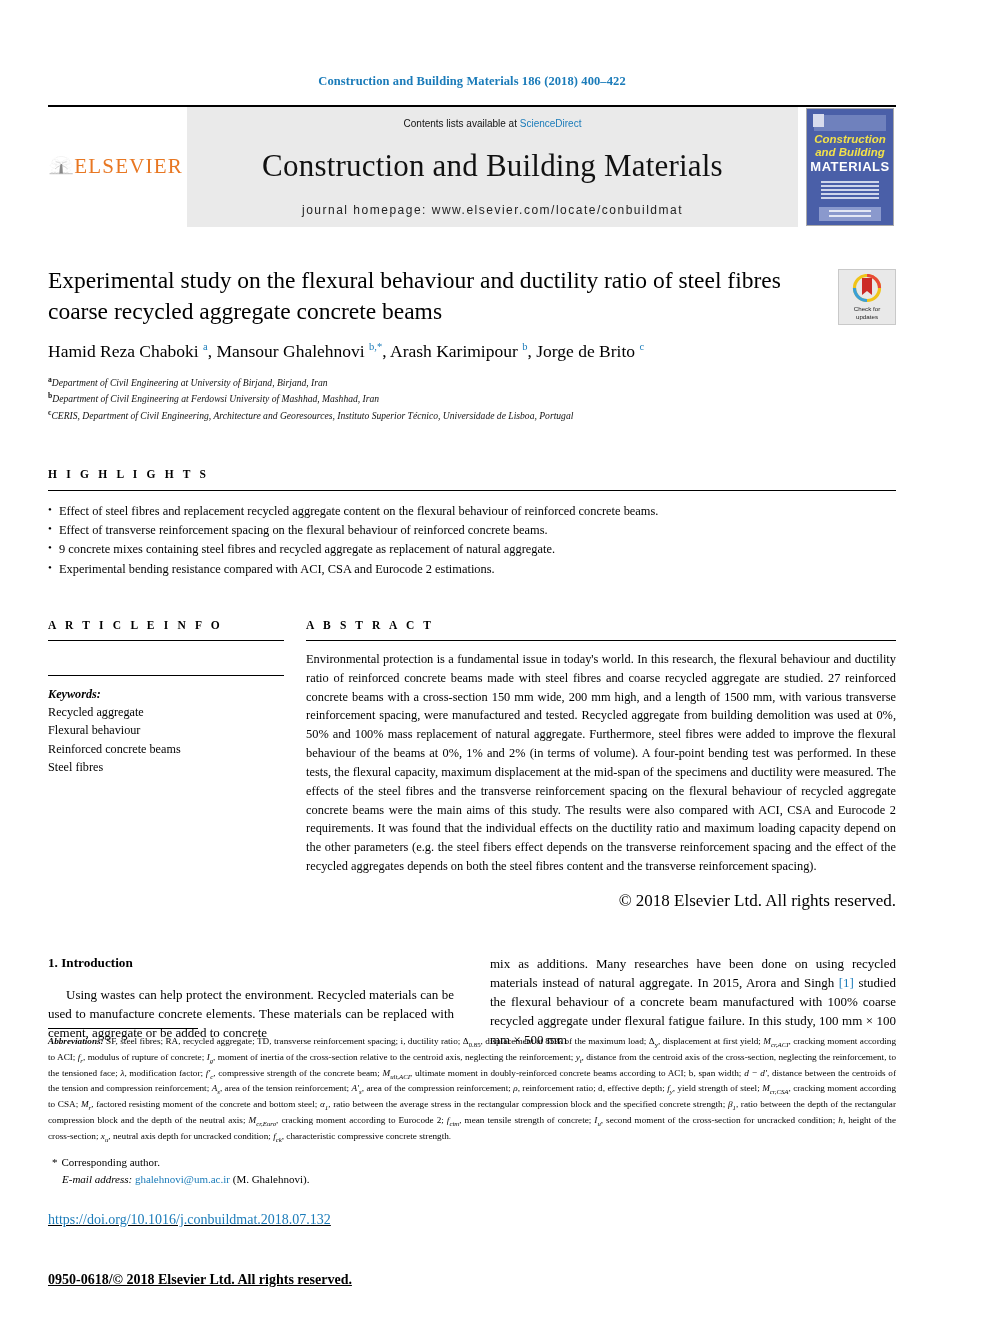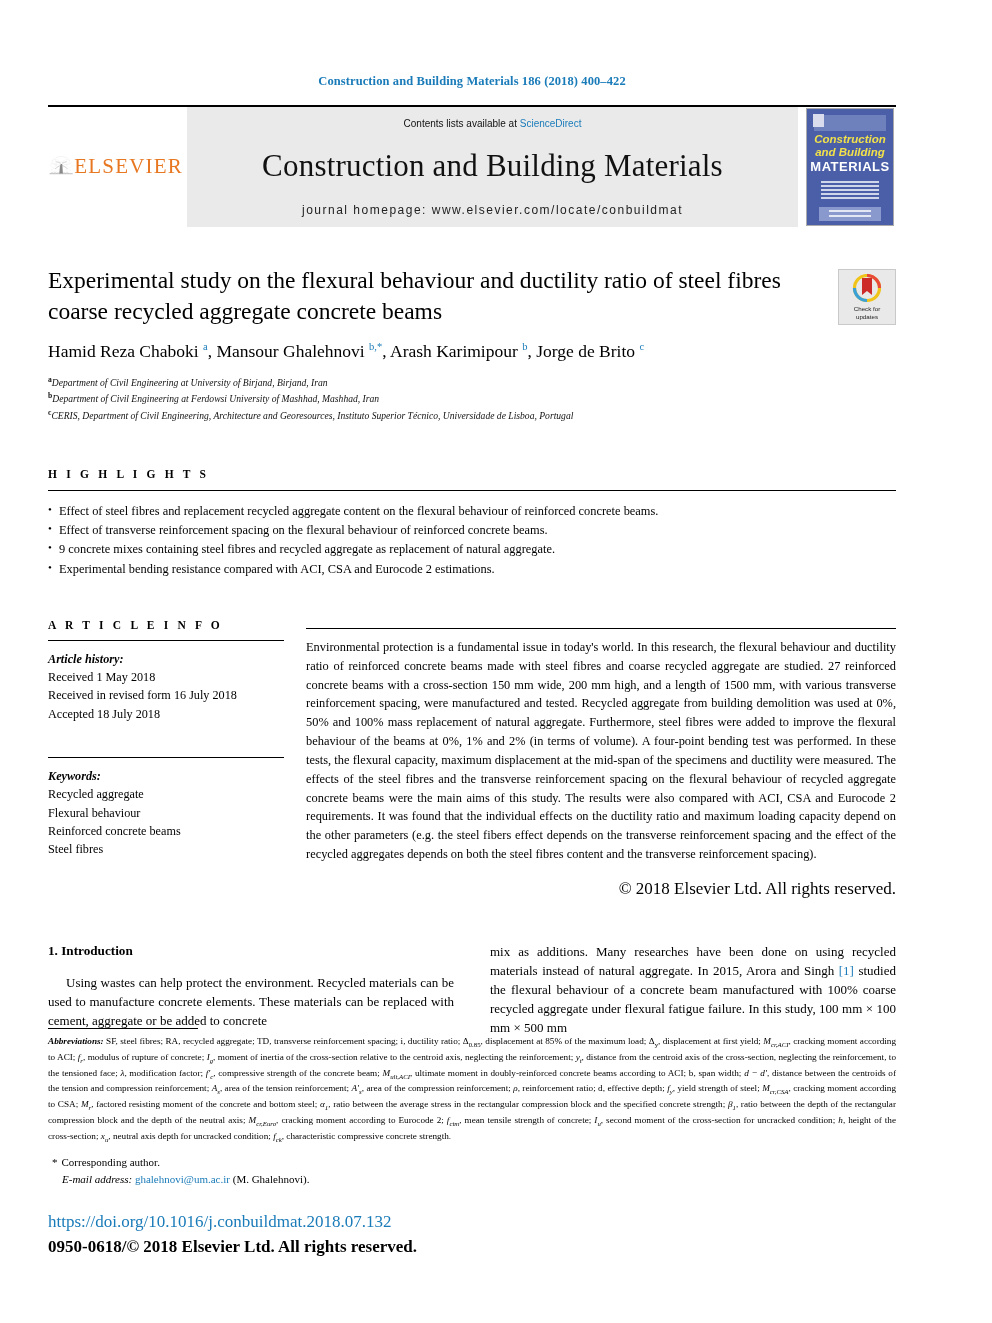--- a/index.html
+++ b/index.html
@@ -307,25 +307,26 @@
     font-size: 11px;
     line-height: 1.55;
     padding-left: 14px;
   }
   .corr .star { margin-left: -10px; margin-right: 4px; }
   .corr .em-label { font-style: italic; }
   .corr a, .link-blue { color: #1a7bb9; text-decoration: none; }
   .doi-block {
     margin-top: 22px;
     font-family: "Liberation Serif", serif;
-    font-size: 17px;
+    font-size: 14px;
     line-height: 1.45;
+    text-decoration: underline;
   }
   .doi-block .doi { color: #1a7bb9; }
-  .doi-block .issn { font-weight: bold; }
+  .doi-block .issn { font-weight: bold; margin-top: 40px; }
 </style>
 </head>
 <body>
 
 <div class="page">
 
   <div class="running-head">Construction and Building Materials 186 (2018) 400–422</div>
 
   <div class="masthead">
 
@@ -417,39 +418,34 @@
       <li>9 concrete mixes containing steel fibres and recycled aggregate as replacement of natural aggregate.</li>
       <li>Experimental bending resistance compared with ACI, CSA and Eurocode 2 estimations.</li>
     </ul>
   </div>
 
   <div class="info-abs">
 
     <div class="col-info">
       <div class="section-head">A R T I C L E   I N F O</div>
       <div class="thin-rule"></div>
-      <div class="ai-body">
-        <div class="ital">Article history:</div>
-        <div>Received 1 May 2018</div>
-        <div>Received in revised form 16 July 2018</div>
-        <div>Accepted 18 July 2018</div>
-      </div>
       <div class="kw-block">
         <div class="thin-rule"></div>
         <div class="ai-body">
           <div class="ital">Keywords:</div>
           <div>Recycled aggregate</div>
           <div>Flexural behaviour</div>
           <div>Reinforced concrete beams</div>
           <div>Steel fibres</div>
         </div>
       </div>
     </div>
 
     <div class="col-abs">
+      <div class="section-head">A B S T R A C T</div>
       <div class="thin-rule"></div>
       <div class="abstract-text">Environmental protection is a fundamental issue in today's world. In this research, the flexural behaviour and ductility ratio of reinforced concrete beams made with steel fibres and coarse recycled aggregate are studied. 27 reinforced concrete beams with a cross-section 150 mm wide, 200 mm high, and a length of 1500 mm, with various transverse reinforcement spacing, were manufactured and tested. Recycled aggregate from building demolition was used at 0%, 50% and 100% mass replacement of natural aggregate. Furthermore, steel fibres were added to improve the flexural behaviour of the beams at 0%, 1% and 2% (in terms of volume). A four-point bending test was performed. In these tests, the flexural capacity, maximum displacement at the mid-span of the specimens and ductility were measured. The effects of the steel fibres and the transverse reinforcement spacing on the flexural behaviour of recycled aggregate concrete beams were the main aims of this study. The results were also compared with ACI, CSA and Eurocode 2 requirements. It was found that the individual effects on the ductility ratio and maximum loading capacity depend on the other parameters (e.g. the steel fibers effect depends on the transverse reinforcement spacing and the effect of the recycled aggregates depends on both the steel fibres content and the transverse reinforcement spacing).</div>
       <div class="copyright-line">© 2018 Elsevier Ltd. All rights reserved.</div>
     </div>
   </div>
 
   <div class="intro">
     <div class="intro-col">
       <div class="intro-head">1. Introduction</div>
       <p class="indent">Using wastes can help protect the environment. Recycled materials can be used to manufacture concrete elements. These materials can be replaced with cement, aggregate or be added to concrete</p>

